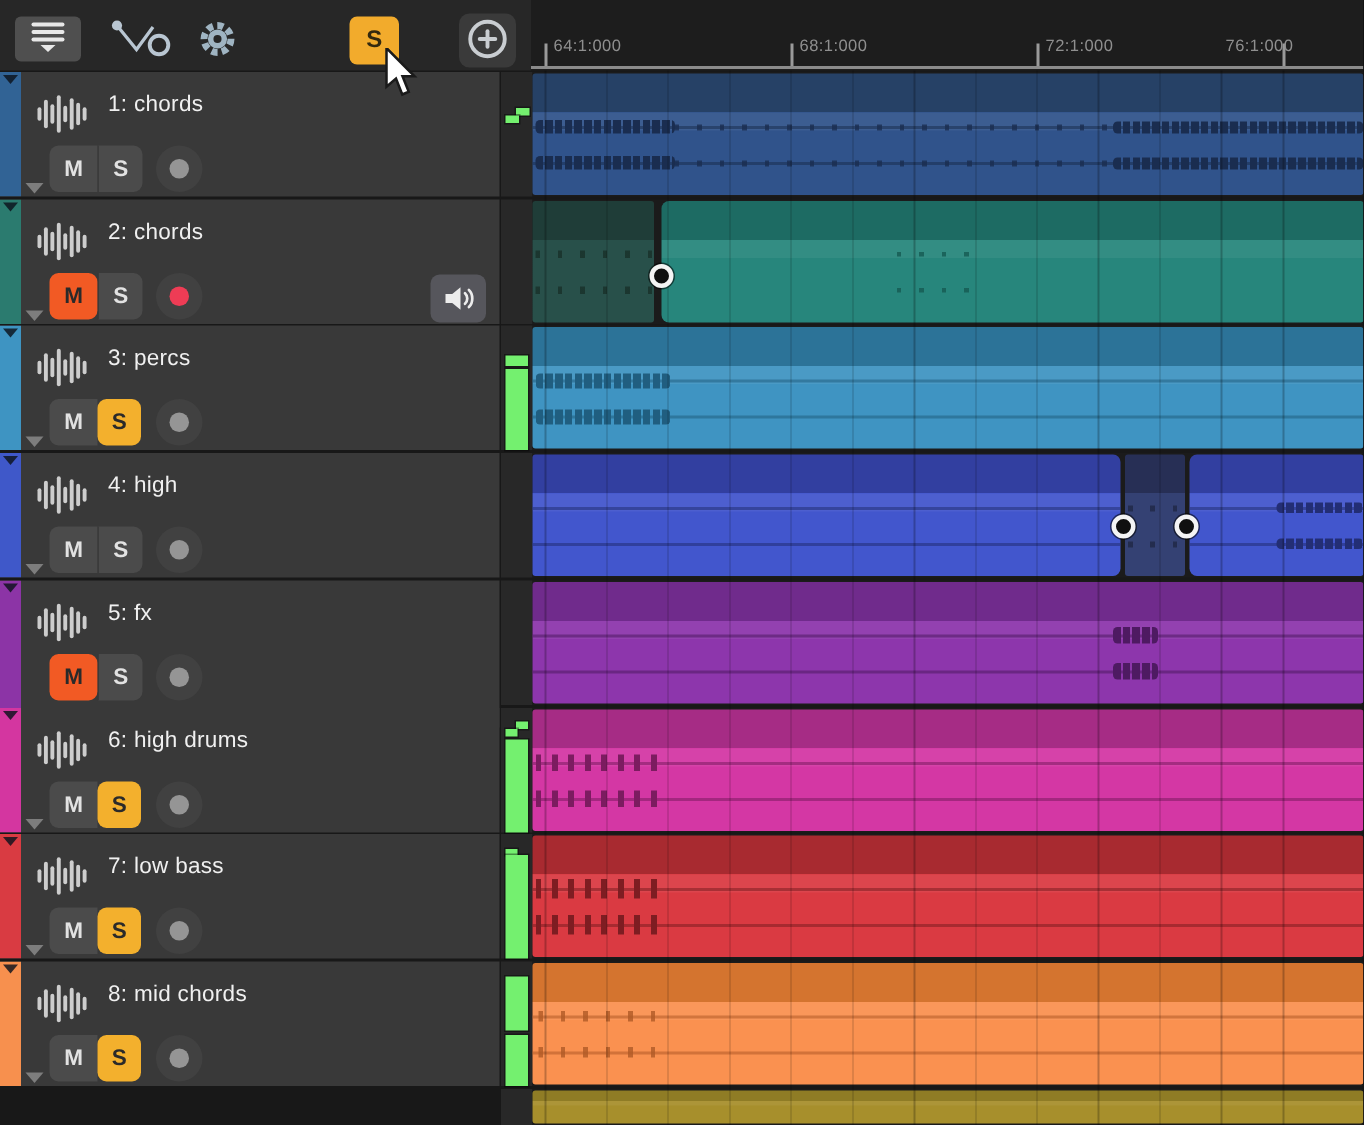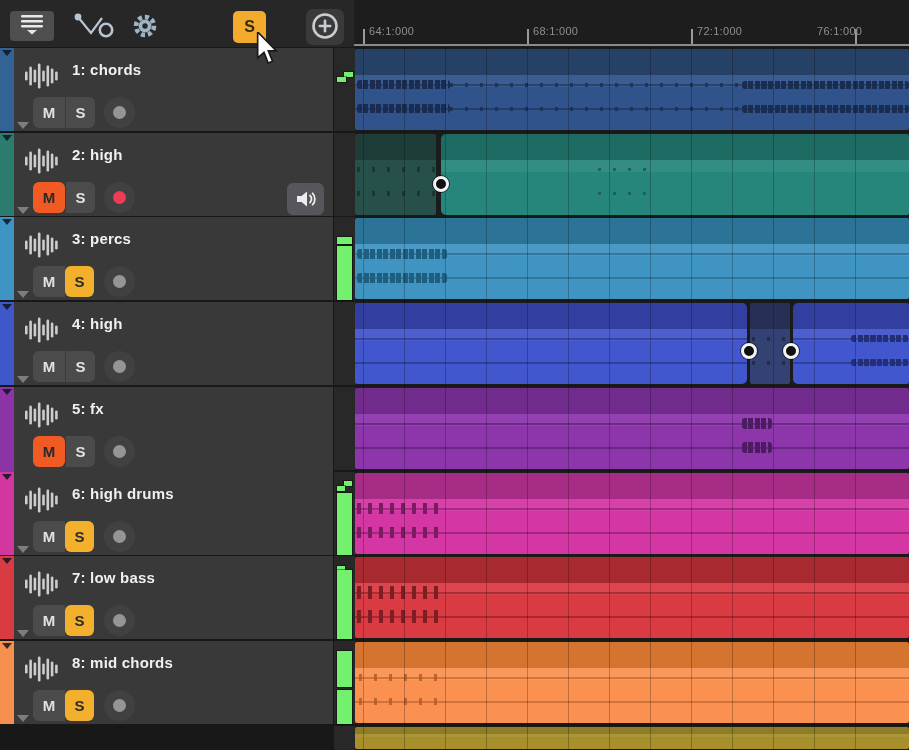--- a/index.html
+++ b/index.html
@@ -18,21 +18,21 @@
   #icon-gear{left:131px;top:13px;width:28px;height:26px}
   #btn-solo{left:233px;top:11px;width:33px;height:32px;background:#f2ab2c;border-radius:5px;
             color:#33290f;font-size:16px;font-weight:bold;font-family:"Liberation Sans",sans-serif}
   #btn-add{left:306px;top:9px;width:38px;height:36px;background:#3a3a3a;border-radius:7px}
   
   .thead{position:absolute;left:0;width:333px;background:#393939;overflow:hidden}
   .strip{position:absolute;left:0;top:0;width:14px;height:100%}
   .tri-top{position:absolute;left:2px;top:2px;width:0;height:0;border-left:5px solid transparent;
            border-right:5px solid transparent;border-top:6px solid rgba(12,18,28,.82)}
   .wicon{position:absolute;left:23px;top:13px;width:36px;height:30px}
-  .tname{position:absolute;left:72px;top:13px;font-size:15px;color:#f0f0f0;font-weight:700;letter-spacing:.2px;white-space:nowrap}
+  .tname{position:absolute;left:72px;top:13px;font-size:15px;color:#f0f0f0;font-weight:400;letter-spacing:.2px;white-space:nowrap}
   .ms{position:absolute;left:33px;top:49px;height:31px;display:flex}
   .ms span{display:flex;align-items:center;justify-content:center;width:32px;height:31px;
            background:#4b4b4b;color:#e2e2e2;font-weight:bold;font-size:15px;cursor:pointer}
   .ms .m{border-radius:6px 0 0 6px}
   .ms .s{border-radius:0 6px 6px 0;border-left:1px solid #3b3b3b;width:29px}
   .ms .on-m{background:#f25a24;color:#2a2a2a;border-radius:6px;border-left:none}
   .ms .on-s{background:#f3b02d;color:#2a2a2a;border-radius:6px;border-left:none}
   .rec{position:absolute;left:104px;top:49px;width:31px;height:31px;border-radius:50%;background:#414141;
        display:flex;align-items:center;justify-content:center;cursor:pointer}
   .rec i{width:13px;height:13px;border-radius:50%;background:#959595;display:block}
@@ -157,21 +157,21 @@
       <div class="wicon"><svg width="36" height="30" viewBox="0 0 36 30">
           <rect x="2" y="10.5" width="2.6" height="9" rx="1.3" fill="#cdcdcd"></rect>
           <rect x="6.3" y="5.5" width="2.6" height="19" rx="1.3" fill="#cdcdcd"></rect>
           <rect x="10.6" y="8.5" width="2.6" height="13" rx="1.3" fill="#cdcdcd"></rect>
           <rect x="14.899999999999999" y="2.5" width="2.6" height="25" rx="1.3" fill="#cdcdcd"></rect>
           <rect x="19.2" y="9.5" width="2.6" height="11" rx="1.3" fill="#cdcdcd"></rect>
           <rect x="23.5" y="4.5" width="2.6" height="21" rx="1.3" fill="#cdcdcd"></rect>
           <rect x="27.799999999999997" y="7.5" width="2.6" height="15" rx="1.3" fill="#cdcdcd"></rect>
           <rect x="32.099999999999994" y="10.5" width="2.6" height="9" rx="1.3" fill="#cdcdcd"></rect>
         </svg></div>
-      <div class="tname">2: high</div>
+      <div class="tname">2: chords</div>
       <div class="ms">
         <span class="m on-m">M</span>
         <span class="s">S</span>
       </div>
       <div class="rec armed">
         <i></i>
       </div>
       <div class="spk">
         <svg width="22" height="20" viewBox="0 0 22 20">
           <path d="M2 7 L6.5 7 L12 2.5 L12 17.5 L6.5 13 L2 13 Z" fill="#ececec"></path>

